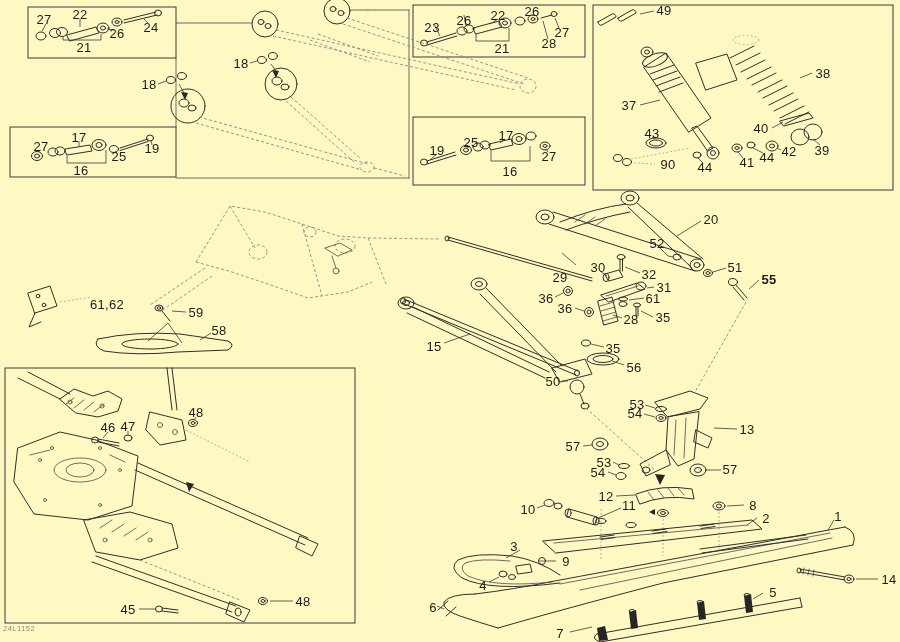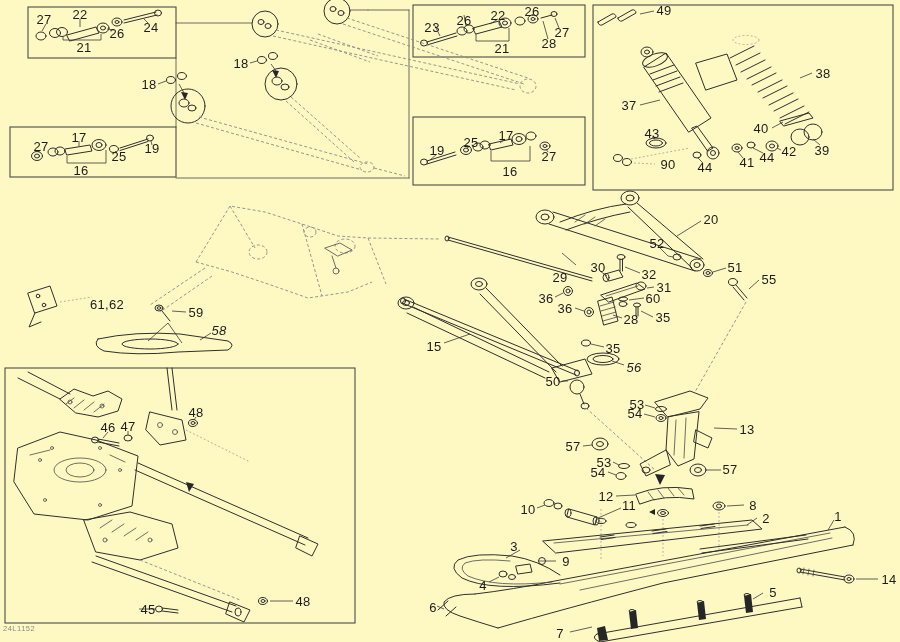--- a/index.html
+++ b/index.html
@@ -586,34 +586,34 @@
       <span class="callout" style="left: 705px; top: 167px;">44</span>
       <span class="callout" style="left: 668px; top: 164px;">90</span>
       <span class="callout" style="left: 149px; top: 84px;">18</span>
       <span class="callout" style="left: 241px; top: 63px;">18</span>
       <span class="callout" style="left: 711px; top: 219px;">20</span>
       <span class="callout" style="left: 657px; top: 243px;">52</span>
       <span class="callout" style="left: 560px; top: 249px; margin-top: 28px;">29</span>
       <span class="callout" style="left: 598px; top: 267px;">30</span>
       <span class="callout" style="left: 649px; top: 274px;">32</span>
       <span class="callout" style="left: 664px; top: 287px;">31</span>
-      <span class="callout" style="left: 653px; top: 298px;">60</span>
+      <span class="callout" style="left: 653px; top: 298px;">61</span>
       <span class="callout" style="left: 546px; top: 298px;">36</span>
       <span class="callout" style="left: 565px; top: 308px;">36</span>
       <span class="callout" style="left: 631px; top: 319px;">28</span>
       <span class="callout" style="left: 663px; top: 317px;">35</span>
       <span class="callout" style="left: 613px; top: 348px;">35</span>
       <span class="callout" style="left: 735px; top: 267px;">51</span>
-      <span class="callout" style="left: 769px; top: 279px;">55</span>
-      <span class="callout" style="left: 634px; top: 367px; font-style: italic;">56</span>
+      <span class="callout" style="left: 769px; top: 279px; font-weight: bold;">55</span>
+      <span class="callout" style="left: 634px; top: 367px;">56</span>
       <span class="callout" style="left: 553px; top: 381px;">50</span>
       <span class="callout" style="left: 434px; top: 346px;">15</span>
       <span class="callout" style="left: 107px; top: 304px;">61,62</span>
       <span class="callout" style="left: 196px; top: 312px;">59</span>
-      <span class="callout" style="left: 219px; top: 330px; font-style: italic;">58</span>
+      <span class="callout" style="left: 219px; top: 330px;">58</span>
       <span class="callout" style="left: 637px; top: 404px;">53</span>
       <span class="callout" style="left: 635px; top: 413px;">54</span>
       <span class="callout" style="left: 747px; top: 429px;">13</span>
       <span class="callout" style="left: 573px; top: 446px;">57</span>
       <span class="callout" style="left: 604px; top: 462px;">53</span>
       <span class="callout" style="left: 598px; top: 472px;">54</span>
       <span class="callout" style="left: 730px; top: 469px;">57</span>
       <span class="callout" style="left: 606px; top: 496px; text-align: right;">12</span>
       <span class="callout" style="left: 528px; top: 509px;">10</span>
       <span class="callout" style="left: 629px; top: 505px;">11</span>
@@ -623,17 +623,17 @@
       <span class="callout" style="left: 514px; top: 546px;">3</span>
       <span class="callout" style="left: 566px; top: 561px;">9</span>
       <span class="callout" style="left: 483px; top: 585px;">4</span>
       <span class="callout" style="left: 889px; top: 579px;">14</span>
       <span class="callout" style="left: 773px; top: 592px;">5</span>
       <span class="callout" style="left: 433px; top: 607px;">6</span>
       <span class="callout" style="left: 560px; top: 633px;">7</span>
       <span class="callout" style="left: 196px; top: 412px;">48</span>
       <span class="callout" style="left: 108px; top: 427px;">46</span>
       <span class="callout" style="left: 128px; top: 426px;">47</span>
-      <span class="callout" style="left: 128px; top: 609px; margin-left: 20px;">45</span>
+      <span class="callout" style="left: 128px; top: 609px;">45</span>
       <span class="callout" style="left: 303px; top: 601px;">48</span>
     </div>
 <div id="drawing-code">24L1152</div>
 </div>
 
 </body></html>

